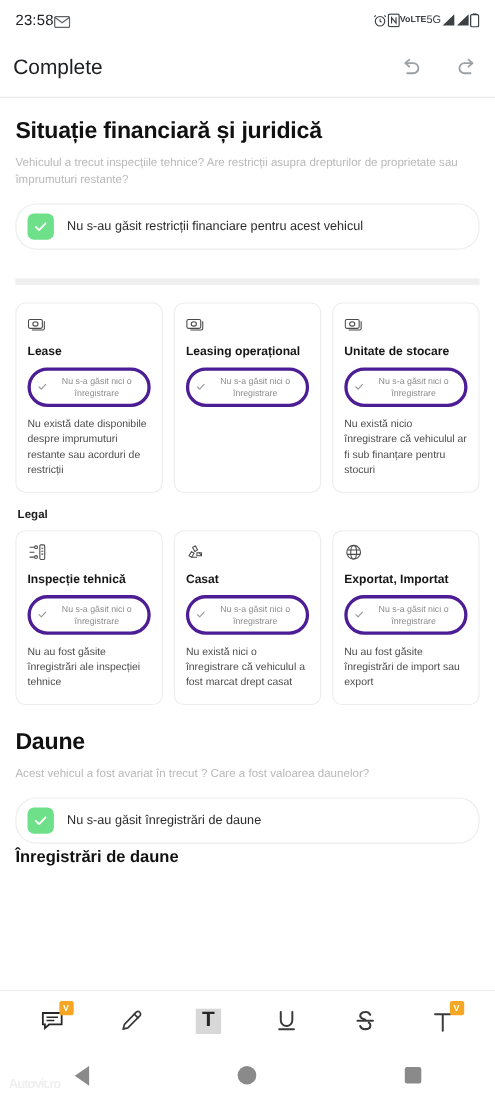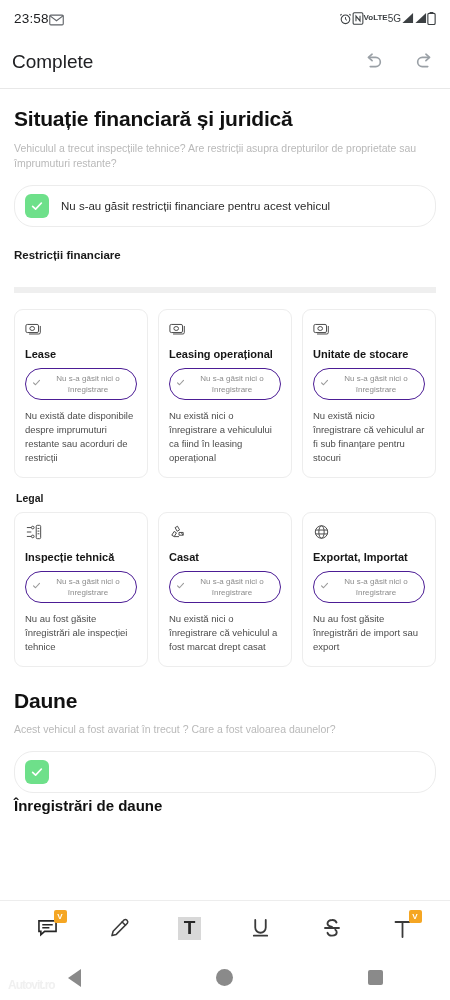--- a/index.html
+++ b/index.html
@@ -64,22 +64,22 @@
   
   .cards{ display:flex; gap:10px; }
   .card{
     flex:1 1 0; min-width:0;
     border:1px solid #ededed; border-radius:9px;
     background:#fff; padding:11px 10px 12px 10px;
   }
   .card-ico{ color:#4a4a4a; margin-bottom:9px; height:18px; display:flex; align-items:flex-start;}
   .card-title{ font-size:11px; font-weight:700; color:#161616; margin-bottom:8px; }
   .pill{
-    border:1px solid #4c1d95; border-radius:20px;
-    display:flex; gap:5px;
+    border:3px solid #4c1d95; border-radius:20px;
+    display:flex; align-items:center; gap:5px;
     padding:4px 6px; margin-bottom:9px;
   }
   .pill-check{ flex:0 0 auto; color:#9a9a9a; }
   .pill-txt{ font-size:8px; line-height:11px; color:#8c8c8c; text-align:center; flex:1; }
   .card-desc{ font-size:9.5px; line-height:14px; color:#4c4c4c; }
 
   .legal-label{ font-size:10.5px; font-weight:700; color:#1a1a1a; margin:14px 0 8px 2px; }
 
   .h-daune{ font-size:21px; font-weight:700; color:#111; margin:22px 0 9px 0; letter-spacing:-.2px;}
   .h-reg{ font-size:15px; font-weight:700; color:#111; margin:4px 0 0 0; }
@@ -196,21 +196,20 @@
 
   <div class="banner">
     <span class="chk-green">
       <svg width="14" height="14" viewBox="0 0 16 16" fill="none" stroke="#ffffff" stroke-width="1.9" stroke-linecap="round" stroke-linejoin="round">
           <polyline points="3,8.4 6.4,11.6 13,4.6"></polyline>
         </svg>
     </span>
     <span class="banner-text">Nu s-au găsit restricții financiare pentru acest vehicul</span>
   </div>
 
-  <div class="h-sub">Restricții financiare</div>
 
   <div class="band"></div>
 
   <div class="cards">
 
     <div class="card">
       <div class="card-ico">
         <svg width="18" height="15" viewBox="0 0 20 16" fill="none" stroke="#4a4a4a" stroke-width="1.1">
           <rect x="1" y="3.5" width="14" height="9" rx="1.6"></rect>
             <ellipse cx="8" cy="8" rx="2.6" ry="2.2"></ellipse>
@@ -239,21 +238,20 @@
       </div>
       <div class="card-title">Leasing operațional</div>
       <div class="pill">
         <span class="pill-check">
           <svg width="9" height="9" viewBox="0 0 12 12" fill="none" stroke="#9a9a9a" stroke-width="1.4" stroke-linecap="round" stroke-linejoin="round">
               <polyline points="2,6.4 4.7,9 10,3.2"></polyline>
             </svg>
         </span>
         <span class="pill-txt">Nu s-a găsit nici o înregistrare</span>
       </div>
-      <div class="card-desc">Nu există nici o înregistrare a vehiculului ca fiind în leasing operațional</div>
     </div>
 
     <div class="card">
       <div class="card-ico">
         <svg width="18" height="15" viewBox="0 0 20 16" fill="none" stroke="#4a4a4a" stroke-width="1.1">
           <rect x="1" y="3.5" width="14" height="9" rx="1.6"></rect>
             <ellipse cx="8" cy="8" rx="2.6" ry="2.2"></ellipse>
           <path d="M17 5.2v7.3a1.6 1.6 0 0 1-1.6 1.6H4.5"></path>
         </svg>
       </div>
@@ -340,20 +338,21 @@
 
   <div class="h-daune">Daune</div>
   <div class="subtle">Acest vehicul a fost avariat în trecut ? Care a fost valoarea daunelor?</div>
 
   <div class="banner">
     <span class="chk-green">
       <svg width="14" height="14" viewBox="0 0 16 16" fill="none" stroke="#ffffff" stroke-width="1.9" stroke-linecap="round" stroke-linejoin="round">
           <polyline points="3,8.4 6.4,11.6 13,4.6"></polyline>
         </svg>
     </span>
+    <span class="banner-text">Nu s-au găsit înregistrări de daune</span>
   </div>
 
   <div class="h-reg">Înregistrări de daune</div>
 </div>
 
 <div class="toolbar">
 
   <div class="tool">
     <svg width="21" height="19" viewBox="0 0 22 20" fill="none" stroke="#262626" stroke-width="1.7">
       <path d="M2 2h18v11H8l-4 3.5V13H2z"></path>

